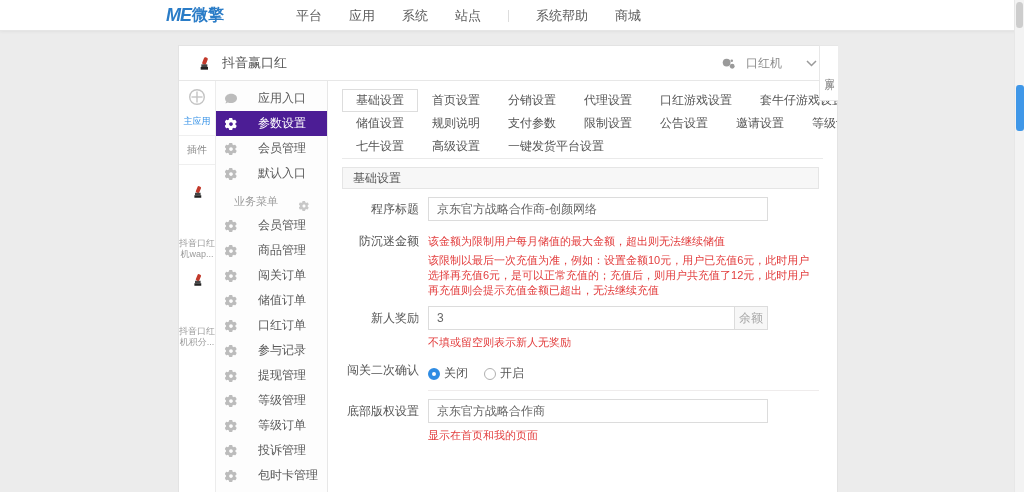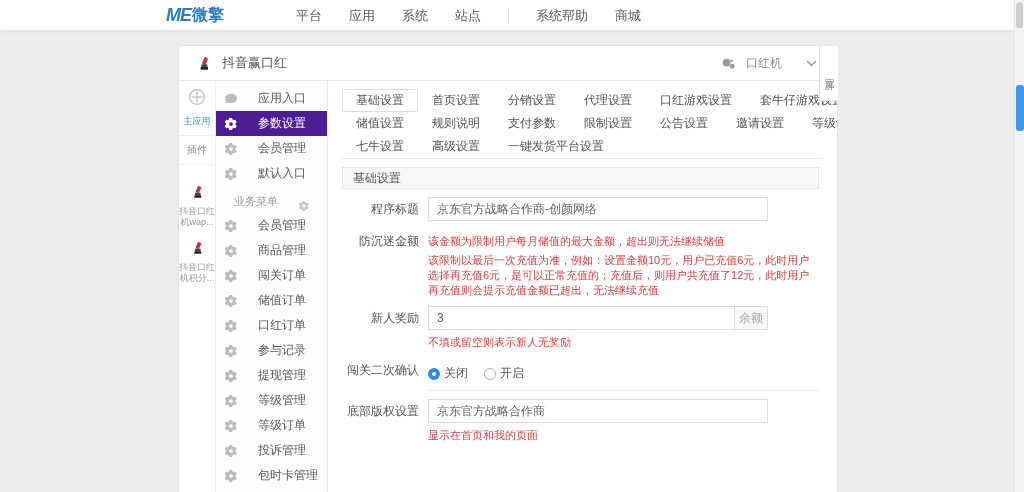--- a/index.html
+++ b/index.html
@@ -44,21 +44,21 @@
                 writing-mode:vertical-rl; text-orientation:upright; letter-spacing:3px;
                 font-size:10px; color:#8c8c8c; cursor:pointer; }
   .panel-body { display:flex; height:calc(100% - 35px); }
   
   .app-sidebar { width:37px; border-right:1px solid #ececec; display:flex; flex-direction:column; align-items:center;
                  padding-top:7px; flex-shrink:0; }
   .grid-ic { width:18px; height:18px; stroke:#c4c4c4; fill:none; stroke-width:1.4; cursor:pointer; }
   .main-app-label { font-size:9px; color:#3390e6; margin-top:9px; cursor:pointer;font-family:Liberation Serif, serif; }
   .aside-div { width:100%; border-top:1px solid #efefef; margin:7px 0; }
   .plugins-label { font-size:10px; color:#8a8a8a; }
-  .mini-app { margin-top:12px; display:flex; flex-direction:column; align-items:center; cursor:pointer; }
+  .mini-app { margin-top:12px; display:flex; flex-direction:column; align-items:center; cursor:pointer;gap:32px; }
   .mini-app svg { width:15px; height:15px; }
   .mini-app-label { font-size:9px; line-height:11px; color:#9a9a9a; text-align:center; width:36px; word-break:break-all; margin-top:3px; }
   
   .menu { width:112px; border-right:1px solid #e7e7e7; background:#fdfdfd; padding-top:5px; flex-shrink:0;
           font-size:12px; color:#595959; }
   .menu-item { height:25px; display:flex; align-items:center; padding-left:9px; gap:21px; cursor:pointer; white-space:nowrap; }
   .menu-item svg { width:12px; height:12px; fill:#bcbcbc; flex-shrink:0; }
   .menu-item.active { background:#4c1d95; color:#fff; }
   .menu-item.active svg { fill:#fff; }
   .menu-section { height:24px; margin-top:3px; display:flex; align-items:center; padding-left:18px; color:#9c9c9c;

